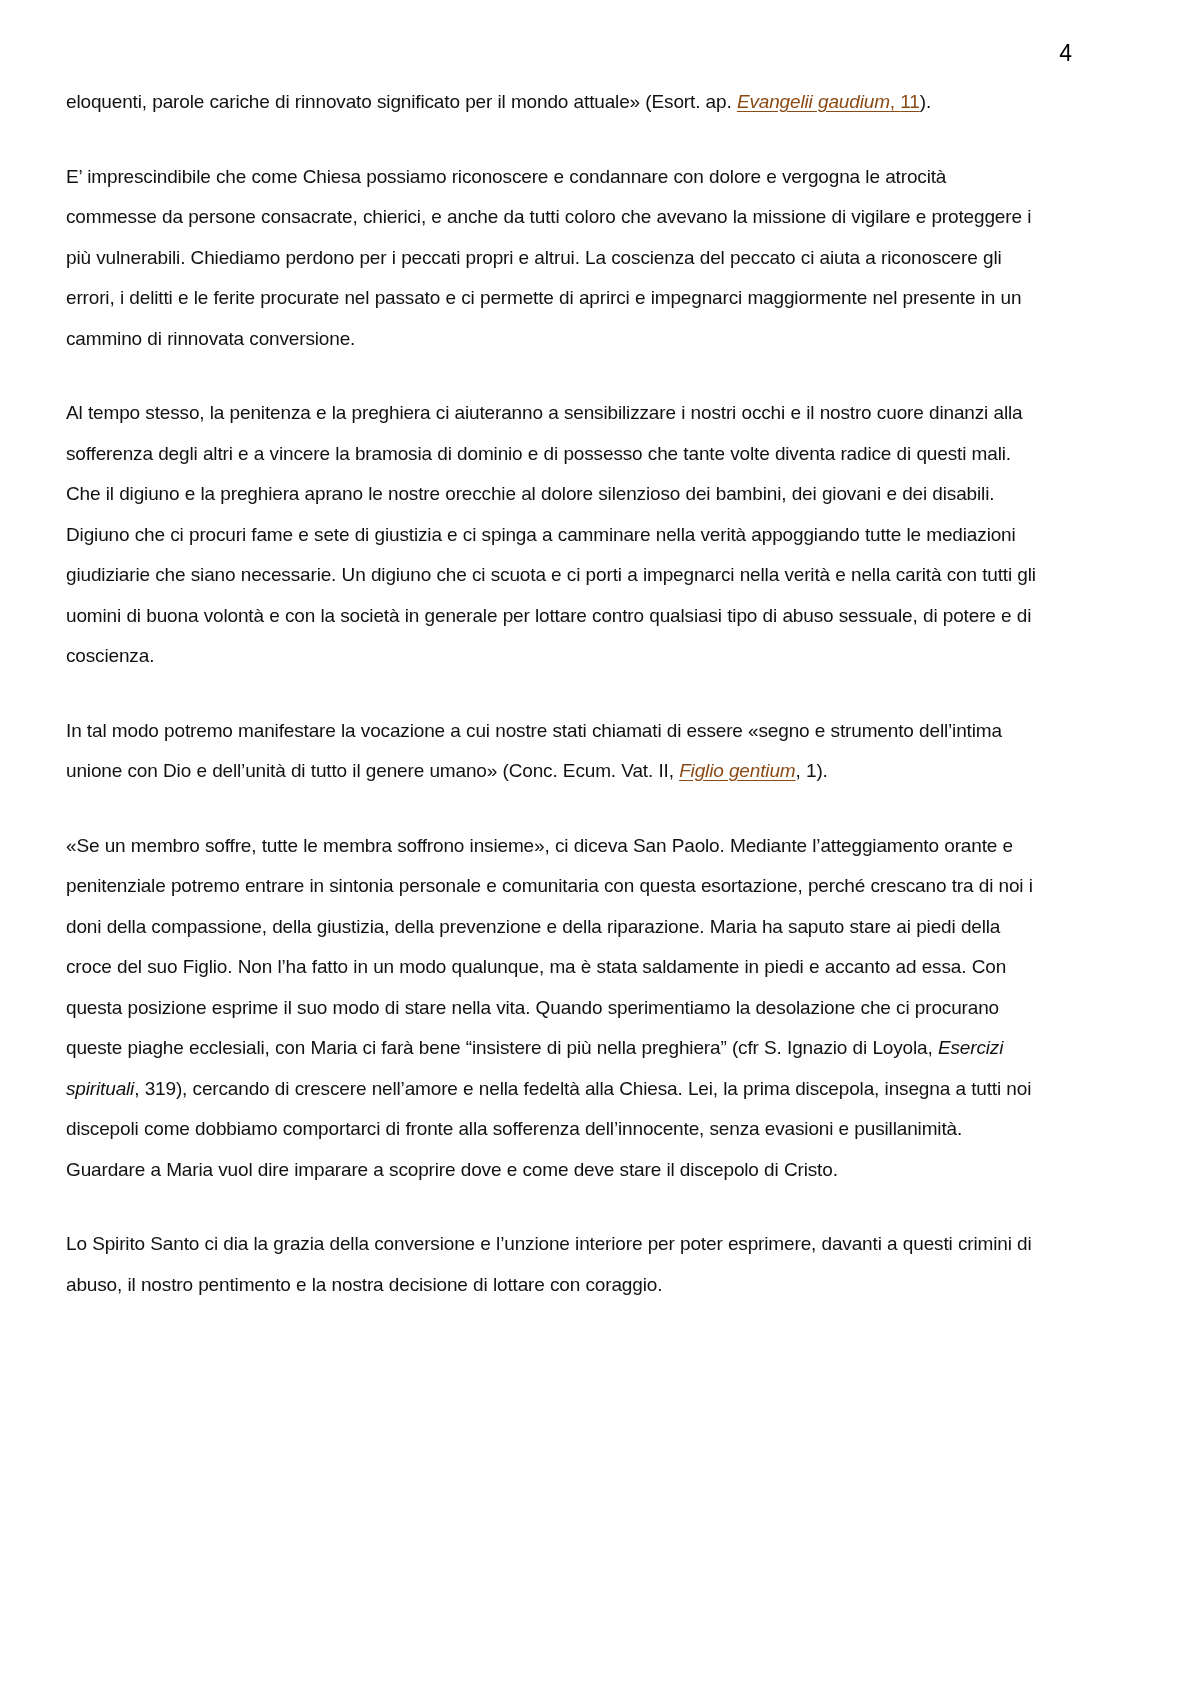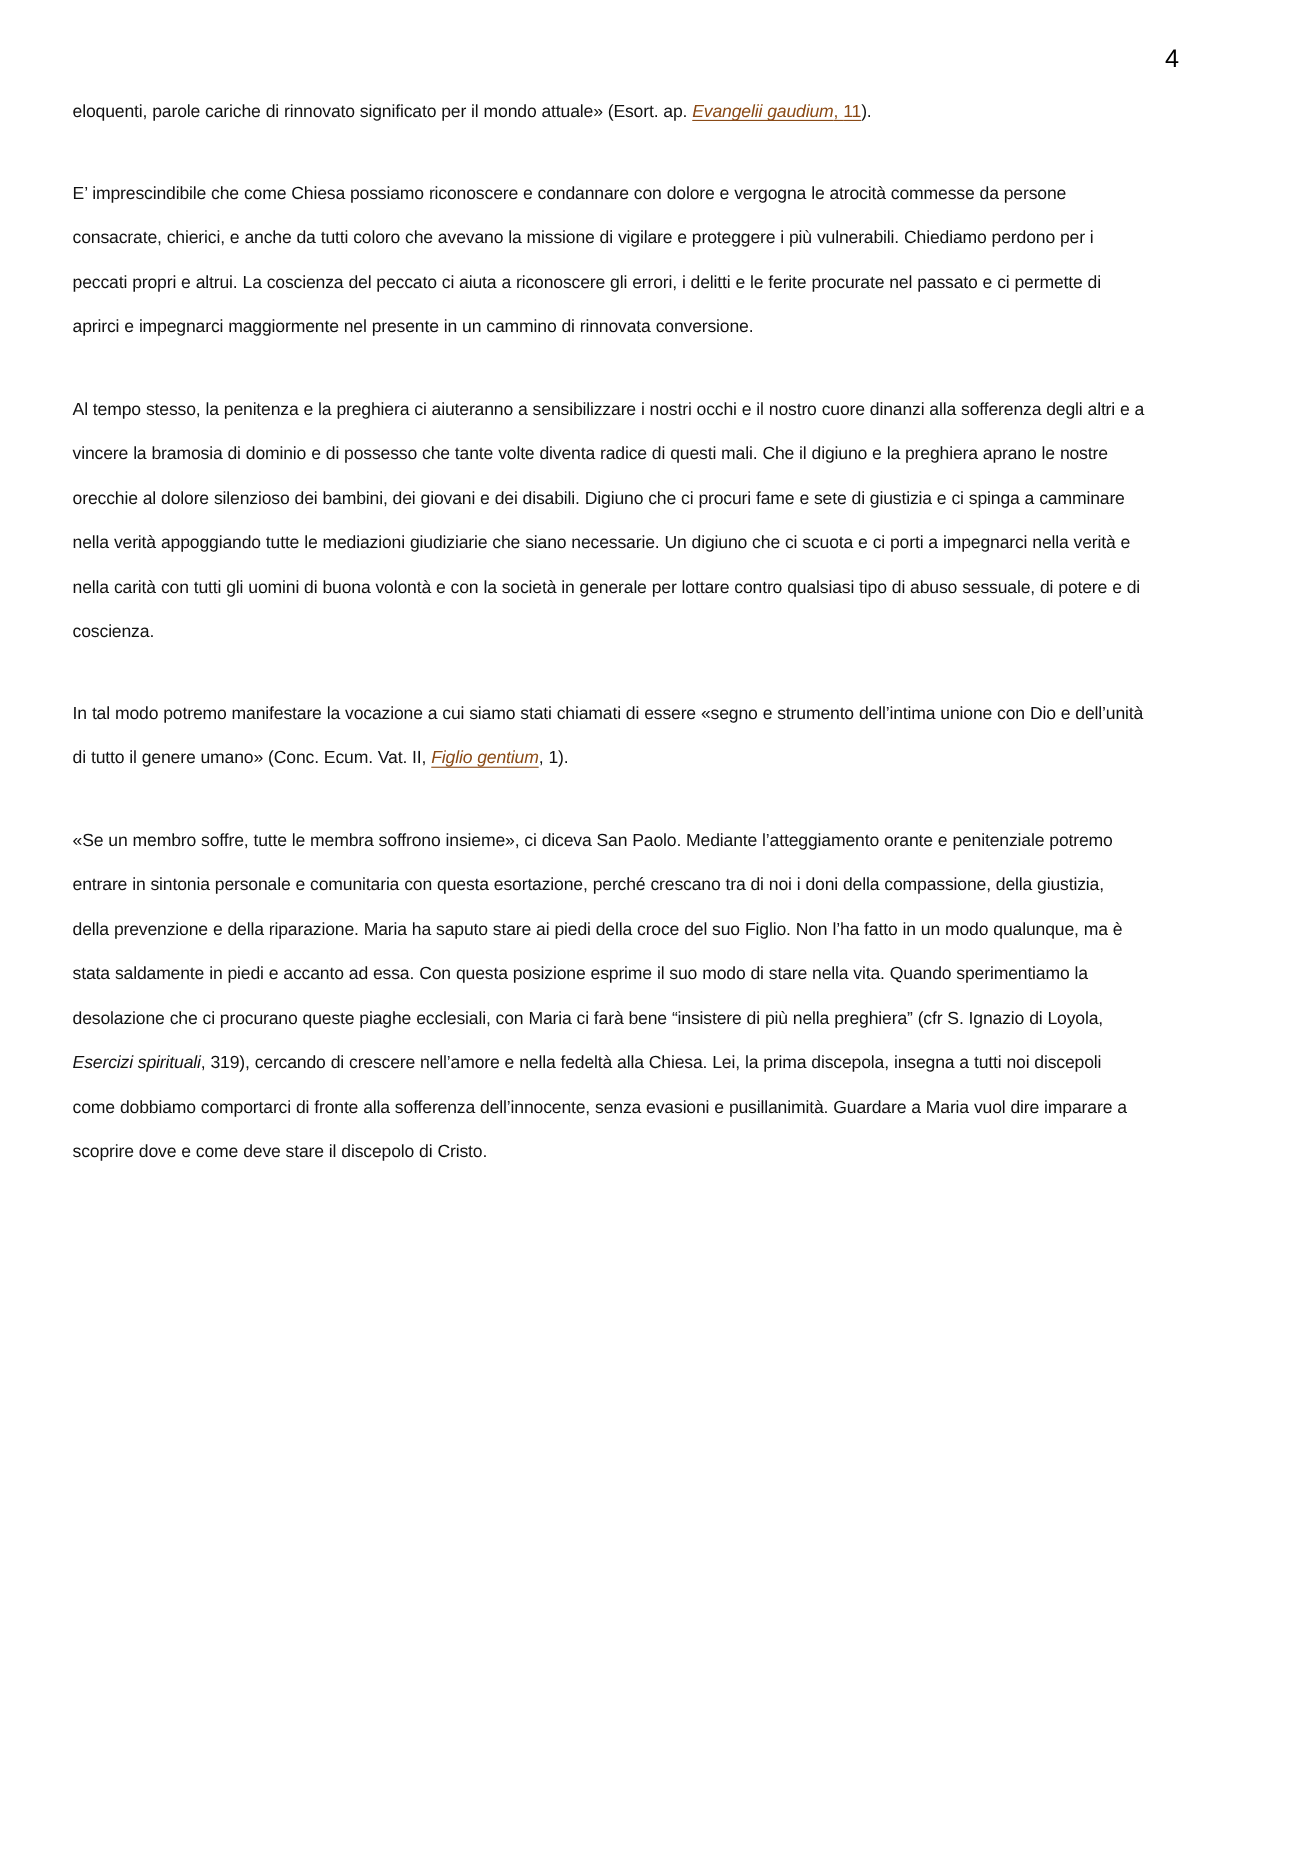--- a/index.html
+++ b/index.html
@@ -29,21 +29,21 @@
     letter-spacing: 0;
   }
   .content {
     position: absolute;
     left: 66px;
     top: 82px;
     width: 975px;
   }
   p.para {
     margin: 0 0 34px 0;
-    font-size: 16px;
+    font-size: 19px;
     line-height: 40.5px;
     text-align: left;
     color: #111111;
     letter-spacing: -0.15px;
     word-spacing: 0.2px;
   }
   p.para:last-child { margin-bottom: 0; }
 
   a.doclink {
     color: #8a4a16;
@@ -71,21 +71,22 @@
   <div class="page-number">4</div>
 
   <div class="content">
 
     <p class="para"><span>eloquenti, parole cariche di rinnovato significato per il mondo attuale» (Esort. ap. </span><a class="doclink" href="#">Evangelii gaudium</a><span class="link-num">, </span><span class="link-num">11</span><span>).</span></p>
 
     <p class="para">E’ imprescindibile che come Chiesa possiamo riconoscere e condannare con dolore e vergogna le atrocità commesse da persone consacrate, chierici, e anche da tutti coloro che avevano la missione di vigilare e proteggere i più vulnerabili. Chiediamo perdono per i peccati propri e altrui. La coscienza del peccato ci aiuta a riconoscere gli errori, i delitti e le ferite procurate nel passato e ci permette di aprirci e impegnarci maggiormente nel presente in un cammino di rinnovata conversione.</p>
 
     <p class="para">Al tempo stesso, la penitenza e la preghiera ci aiuteranno a sensibilizzare i nostri occhi e il nostro cuore dinanzi alla sofferenza degli altri e a vincere la bramosia di dominio e di possesso che tante volte diventa radice di questi mali. Che il digiuno e la preghiera aprano le nostre orecchie al dolore silenzioso dei bambini, dei giovani e dei disabili. Digiuno che ci procuri fame e sete di giustizia e ci spinga a camminare nella verità appoggiando tutte le mediazioni giudiziarie che siano necessarie. Un digiuno che ci scuota e ci porti a impegnarci nella verità e nella carità con tutti gli uomini di buona volontà e con la società in generale per lottare contro qualsiasi tipo di abuso sessuale, di potere e di coscienza.</p>
 
-    <p class="para"><span>In tal modo potremo manifestare la vocazione a cui siamo stati chiamati di essere «segno e strumento dell’intima unione con Dio e dell’unità di tutto il genere umano» (Conc. Ecum. Vat. II, </span><a class="doclink" href="#">Figlio gentium</a><span>, 1).</span></p>
+    <p class="para"><span>In tal modo potremo manifestare la vocazione a cui nostre stati chiamati di essere «segno e strumento dell’intima unione con Dio e dell’unità di tutto il genere umano» (Conc. Ecum. Vat. II, </span><a class="doclink" href="#">Figlio gentium</a><span>, 1).</span></p>
 
     <p class="para"><span>«Se un membro soffre, tutte le membra soffrono insieme», ci diceva San Paolo. Mediante l’atteggiamento orante e penitenziale potremo entrare in sintonia personale e comunitaria con questa esortazione, perché crescano tra di noi i doni della compassione, della giustizia, della prevenzione e della riparazione. Maria ha saputo stare ai piedi della croce del suo Figlio. Non l’ha fatto in un modo qualunque, ma è stata saldamente in piedi e accanto ad essa. Con questa posizione esprime il suo modo di stare nella vita. Quando sperimentiamo la desolazione che ci procurano queste piaghe ecclesiali, con Maria ci farà bene “insistere di più nella preghiera” (cfr S. Ignazio di Loyola, </span><em class="title-italic">Esercizi spirituali</em><span>, 319), cercando di crescere nell’amore e nella fedeltà alla Chiesa. Lei, la prima discepola, insegna a tutti noi discepoli come dobbiamo comportarci di fronte alla sofferenza dell’innocente, senza evasioni e pusillanimità. Guardare a Maria vuol dire imparare a scoprire dove e come deve stare il discepolo di Cristo.</span></p>
 
+    <p class="para">Lo Spirito Santo ci dia la grazia della conversione e l’unzione interiore per poter esprimere, davanti a questi crimini di abuso, il nostro pentimento e la nostra decisione di lottare con coraggio.</p>
 
     <div class="spacer-date"></div>
 
   </div>
 </div>
 
 </body></html>

